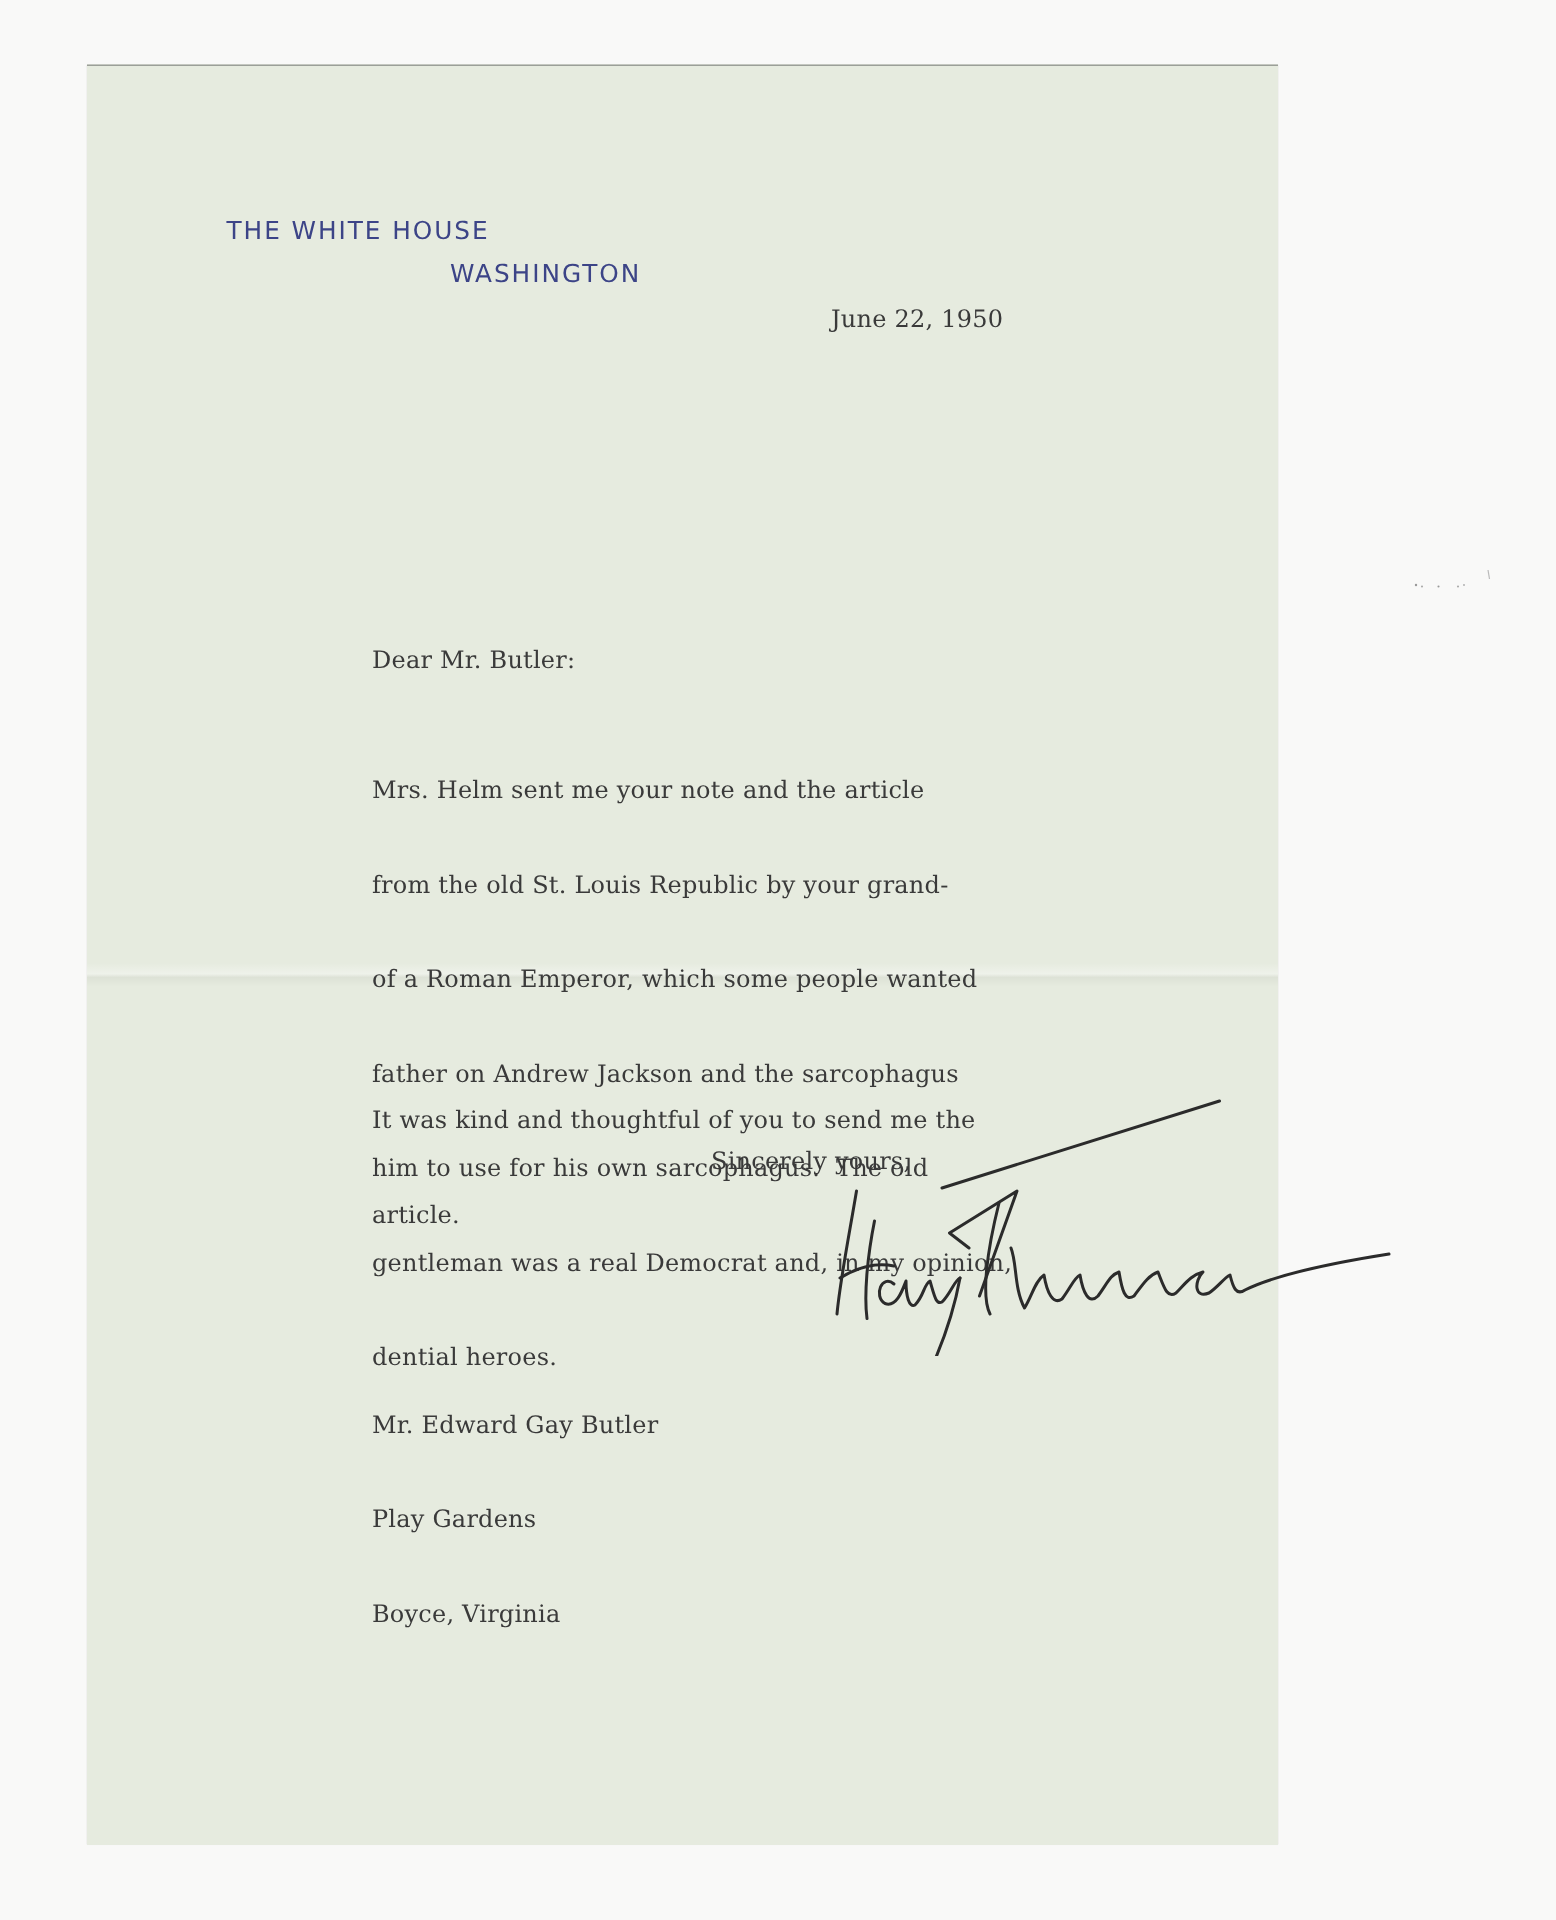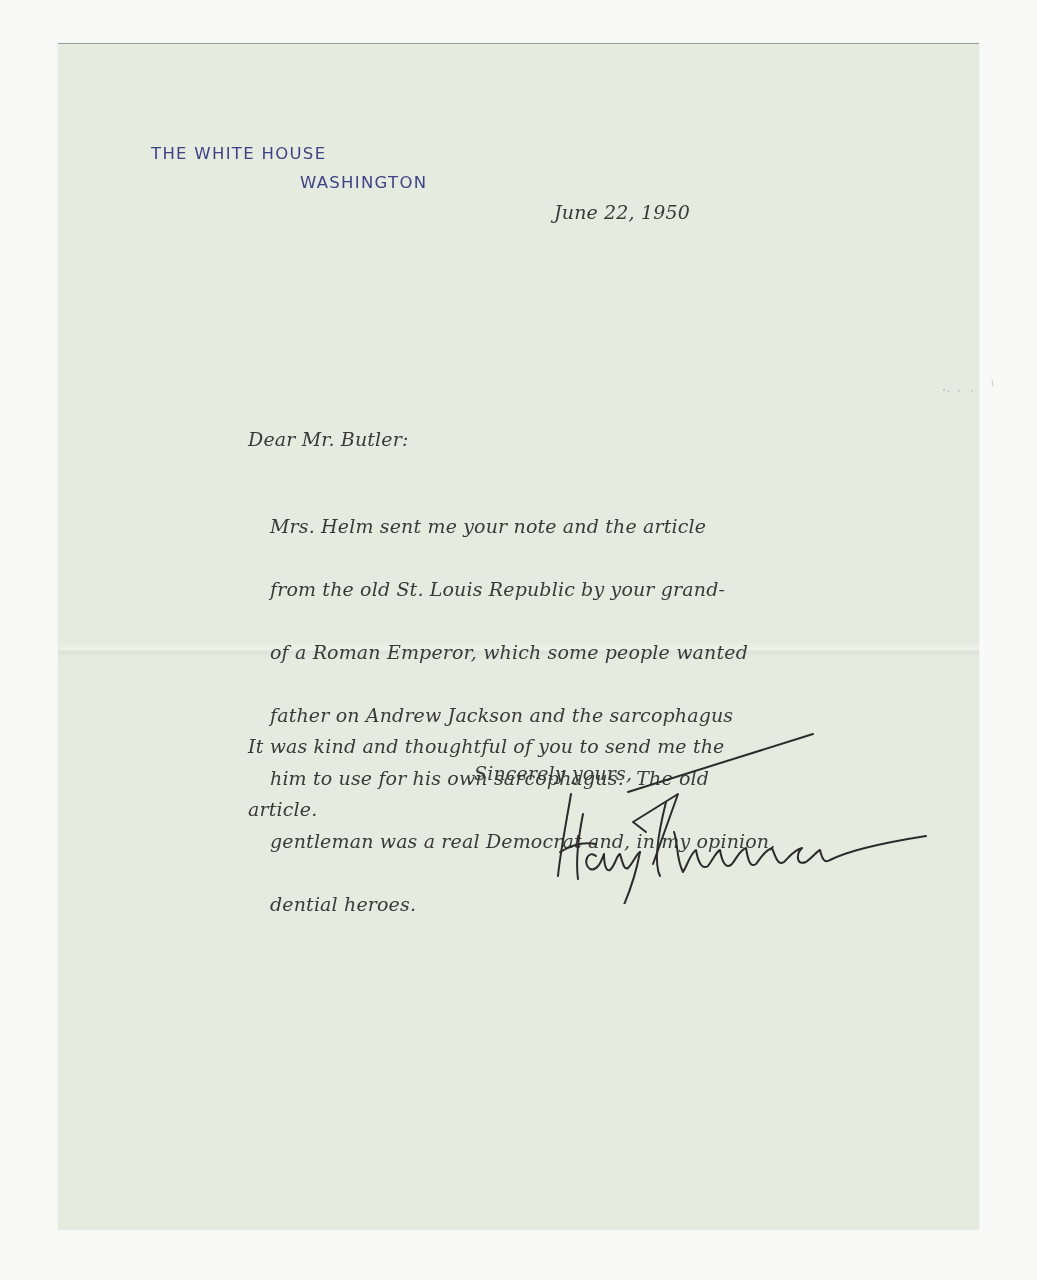--- a/index.html
+++ b/index.html
@@ -10,21 +10,21 @@
       width: 1037px;
       height: 1280px;
       background: #f9f9f8;
       position: relative;
       overflow: hidden;
     }
     .paper {
       position: absolute;
       left: 58px;
       top: 43px;
-      width: 921px;
+      width: 794px;
       height: 1186px;
       background: #e6ebdf;
       border-top: 1px solid #9b9f98;
       box-shadow: 0 0 1px rgba(0,0,0,0.15);
     }
     .fold {
       position: absolute;
       left: 0;
       right: 0;
       top: 598px;
@@ -37,29 +37,28 @@
       font-family: "DejaVu Sans", sans-serif;
       font-size: 16.5px;
       letter-spacing: 1.3px;
     }
     .lh-1 { left: 93px; top: 100px; }
     .lh-2 { left: 242px; top: 129px; }
     .type {
       position: absolute;
       color: #3a3a3a;
       font-family: "DejaVu Serif", serif;
-      font-size: 19px;
+      font-size: 16px;
       line-height: 21px;
       white-space: pre;
       letter-spacing: 0.15px;
-      font-style: italic;
     }
     .date { left: 496px; top: 158px; }
     .salutation { left: 190px; top: 385px; }
-    .body-p1 { left: 190px; top: 430px; margin-left: 22px; }
+    .body-p1 { left: 190px; top: 430px; }
     .body-p2 { left: 190px; top: 650px; }
     .closing { left: 416px; top: 719px; }
     .address { left: 190px; top: 853px; }
     .signature {
       position: absolute;
       left: 420px;
       top: 680px;
       width: 470px;
       height: 180px;
     }
@@ -112,20 +111,25 @@
     <path d="M 118 132 C 110 125, 104 140, 112 145 C 120 148, 124 135, 126 130 C 126 140, 128 148, 132 146 C 138 140, 138 132, 142 130 C 145 140, 146 146, 150 144 C 156 138, 158 130, 162 128"></path>
 
     <path d="M 162 128 C 158 150, 152 168, 142 190"></path>
     <path d="M 168 108 L 155 98 L 200 70 L 175 140"></path>
 
     <path d="M 188 78 C 180 110, 176 140, 182 152"></path>
 
     <path d="M 196 108 C 200 118, 198 135, 205 148 C 210 140, 212 130, 218 126 C 220 138, 224 146, 230 142 C 236 134, 238 128, 242 126 C 244 138, 248 146, 254 140 C 260 132, 262 126, 268 124 C 270 136, 272 144, 278 140 C 284 132, 288 126, 294 124 C 298 134, 300 142, 306 138 C 312 132, 316 126, 324 124 C 318 130, 318 142, 328 138 C 334 134, 338 128, 342 126 C 344 134, 346 140, 352 136 C 372 126, 410 118, 448 112"></path>
   </svg>
 
+  <div class="type address">
+    <div>Mr. Edward Gay Butler</div>
+    <div>Play Gardens</div>
+    <div>Boyce, Virginia</div>
+  </div>
 </div>
 
 <svg class="specks" viewBox="0 0 80 30">
   <circle cx="4" cy="10" r="0.8" fill="#999"></circle>
   <circle cx="8" cy="11" r="0.7" fill="#aaa"></circle>
   <circle cx="19" cy="11" r="0.7" fill="#999"></circle>
   <circle cx="32" cy="11" r="0.7" fill="#aaa"></circle>
   <circle cx="36" cy="10" r="0.6" fill="#aaa"></circle>
   <path d="M 52 0 L 53 6" stroke="#bbb" stroke-width="0.8"></path>
 </svg>

